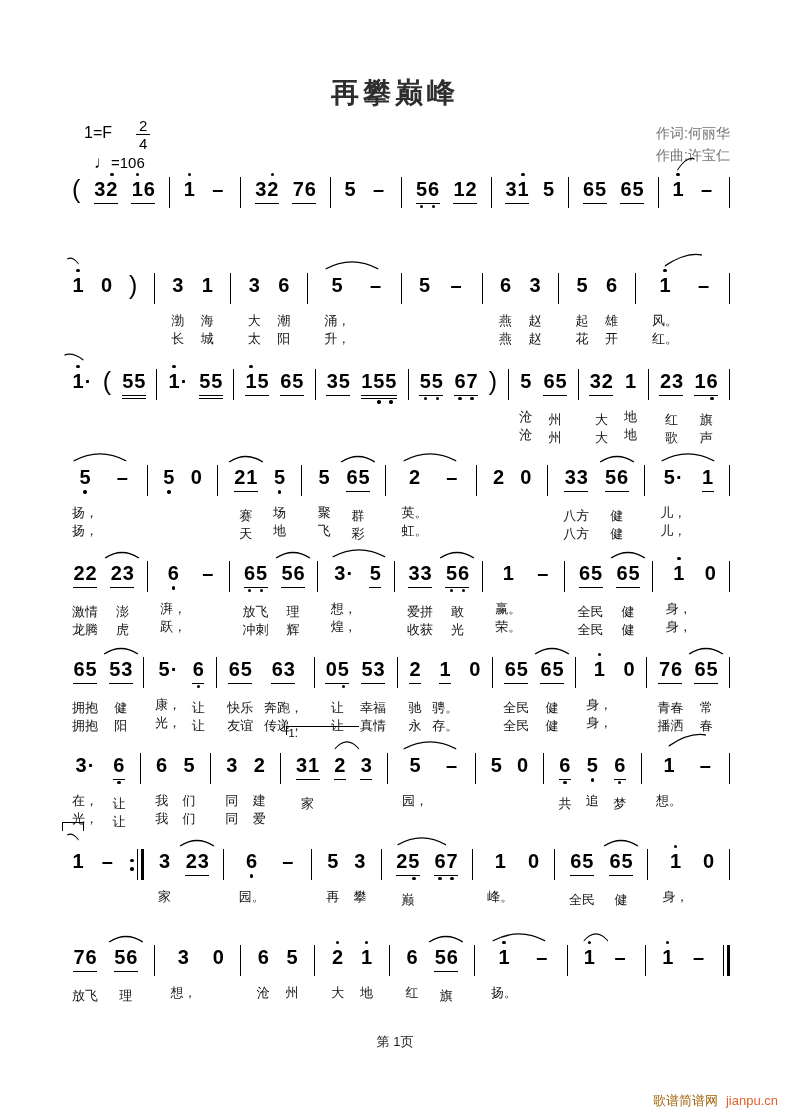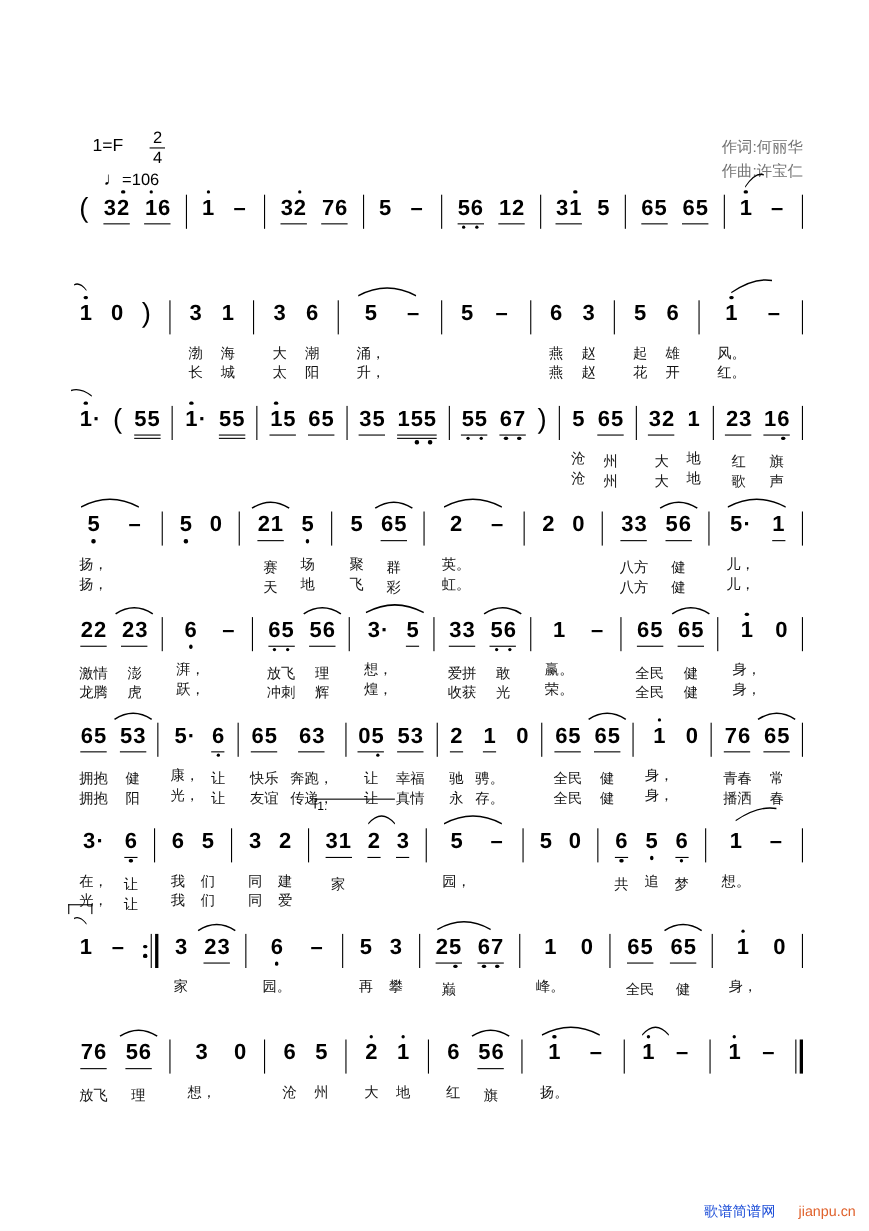--- a/index.html
+++ b/index.html
@@ -42,28 +42,29 @@
   .a1{top:-3px;left:50%;transform:translateX(-50%);width:38px;height:10px;}
   .a2{top:-7px;left:0;width:215%;height:13px;}
   .a3{top:-13px;left:45%;width:150%;height:16px;}
   .a4{top:-9px;left:-40%;width:100%;height:10px;}
   .volta{position:absolute;top:-18px;left:-10px;width:300%;height:8px;
          border-top:1.2px solid #000;border-left:1.2px solid #000;z-index:1;}
   .volta.cont{width:170%;border-right:1.2px solid #000;}
   .vlabel{position:absolute;top:0;left:2px;font-size:11px;font-weight:400;}
   .pagefoot{position:absolute;left:0;right:0;top:1033px;text-align:center;font-size:13px;color:#222;}
   .wm{position:absolute;right:12px;top:1092px;font-size:13px;}
-  .wm .cn{color:#1d4ed8;}
-  .wm .en{color:#e0622d;margin-left:21px;}
+  .wm .cn{color:#a16207;}
+  .wm .en{color:#e0622d;margin-left:8px;}
 </style>
 </head>
 <body>
 
 <div class="page">
 
+  <div class="title">再攀巅峰</div>
 
   <div class="keysig">
     <span class="key">1=F</span>
     <span class="frac">
       <span class="num">2</span>
       <span class="den">4</span>
     </span>
   </div>
 
   <div class="tempo">
@@ -2948,18 +2949,19 @@
           <div class="lyr"></div>
           <div class="lyr l2"></div>
         </div>
         <div class="bar">
           <span class="bl"></span>
           <span class="bl thick"></span>
         </div>
       </div>
     </div>
 
+  <div class="pagefoot">第 1页</div>
 
   <div class="wm">
     <span class="cn">歌谱简谱网</span><span class="en">jianpu.cn</span>
   </div>
 
 </div>
 
 </body></html>

